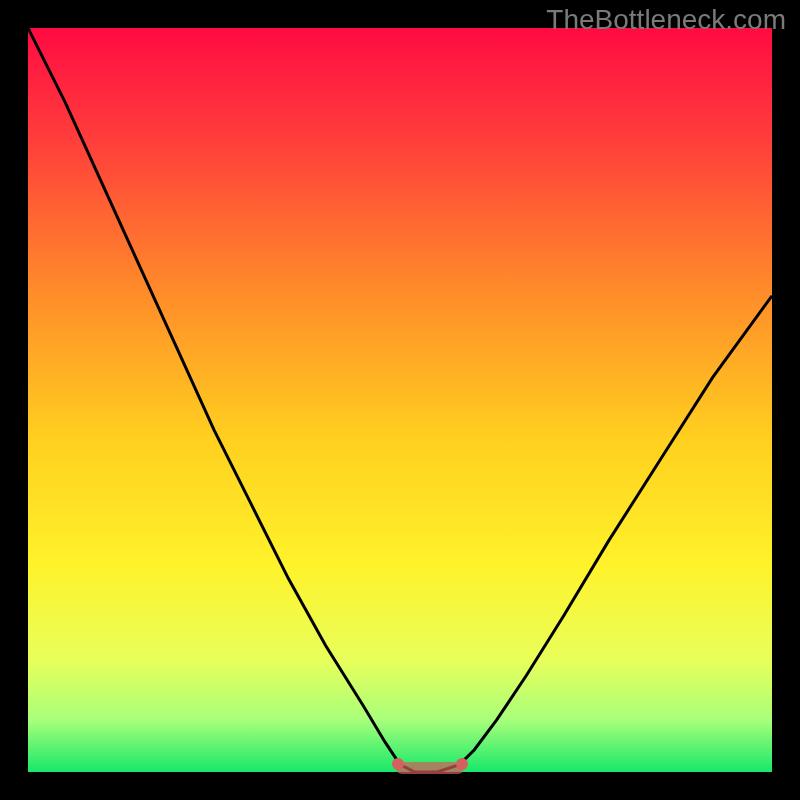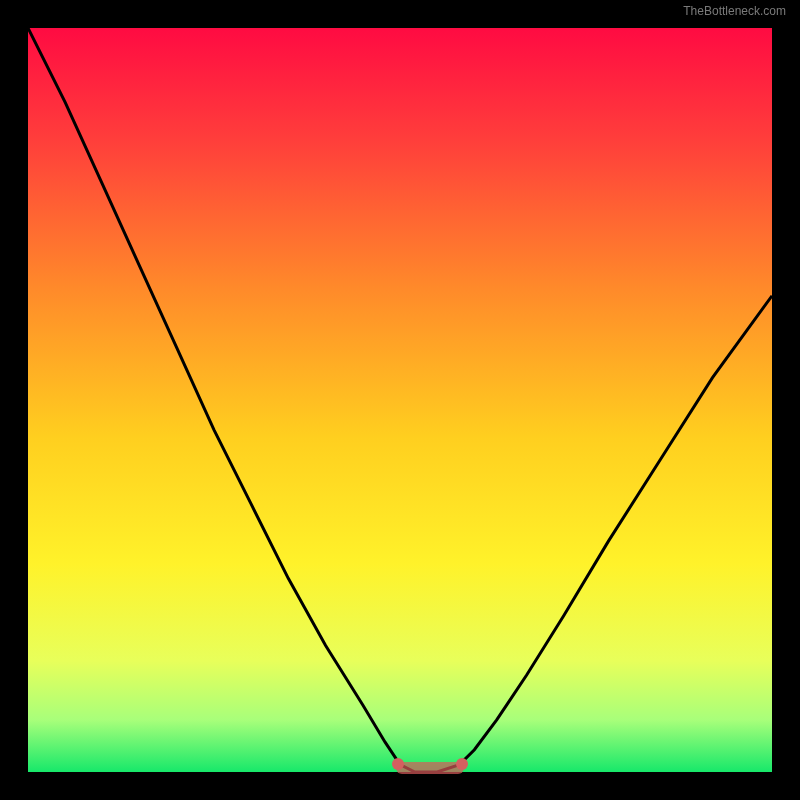--- a/index.html
+++ b/index.html
@@ -9,21 +9,21 @@
     height: 800px;
     background: #000;
     font-family: Arial, sans-serif;
     overflow: hidden;
   }
   .watermark {
     position: absolute;
     top: 4px;
     right: 14px;
     color: #7a7a7a;
-    font-size: 12px;
+    font-size: 28px;
     font-weight: normal;
     z-index: 10;
   }
   .plot-frame {
     position: absolute;
     left: 28px;
     top: 28px;
     width: 744px;
     height: 744px;
     background: #000;

